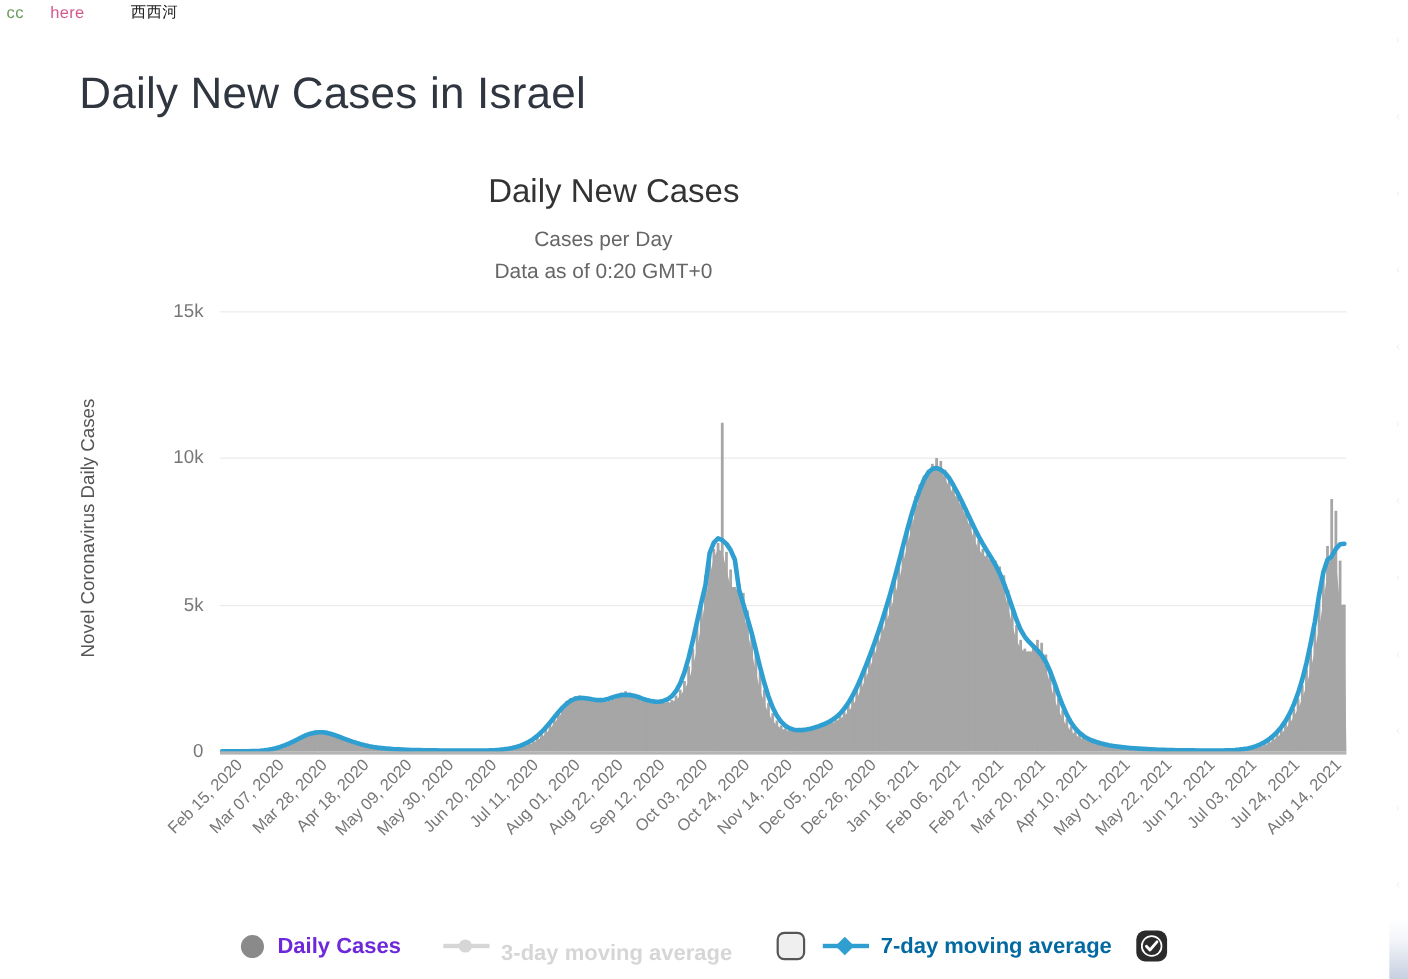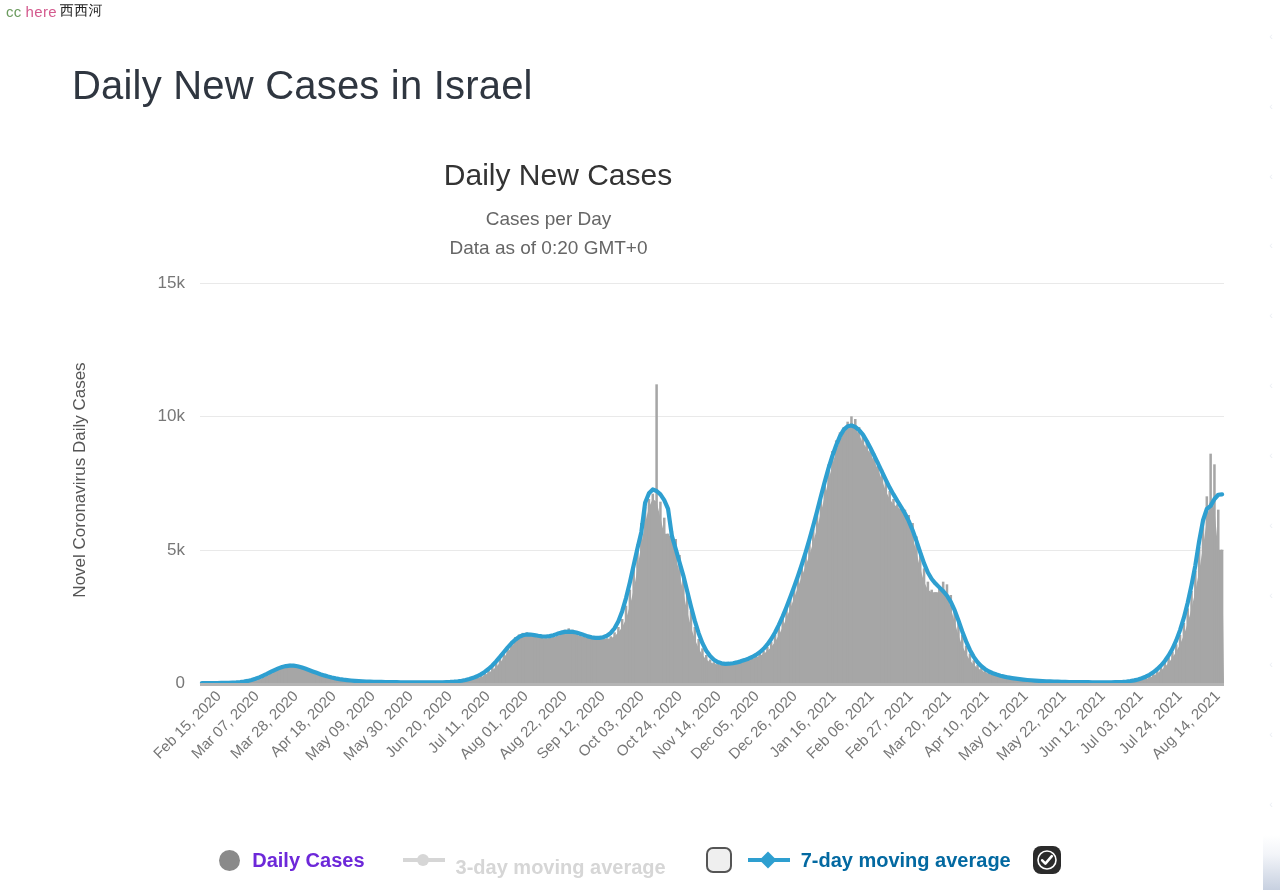--- a/index.html
+++ b/index.html
@@ -17,24 +17,25 @@
   }
 
   
   #site-banner {
     position: absolute; left: 0; top: 0;
     width: 1160px; height: 22px;
     display: flex; align-items: center;
     padding-left: 6px;
     font-size: 15px;
     letter-spacing: .3px;
+    gap: 20px;
   }
   #site-banner .cc   { color: #6b9b5e; }
   #site-banner .here { color: #d45a8e; margin-left: 4px; }
-  #site-banner .cn   { color: #222; margin-left: 3px; font-size: 14px;
+  #site-banner .cn   { color: #222; margin-left: 22px; font-size: 14px;
                        font-family: "DejaVu Sans", sans-serif; }
 
   
   #page-title {
     position: absolute; left: 72px; top: 36px;
     font-size: 40px; font-weight: 400;
     color: #2f3640; letter-spacing: .2px;
     white-space: nowrap;
   }
 

